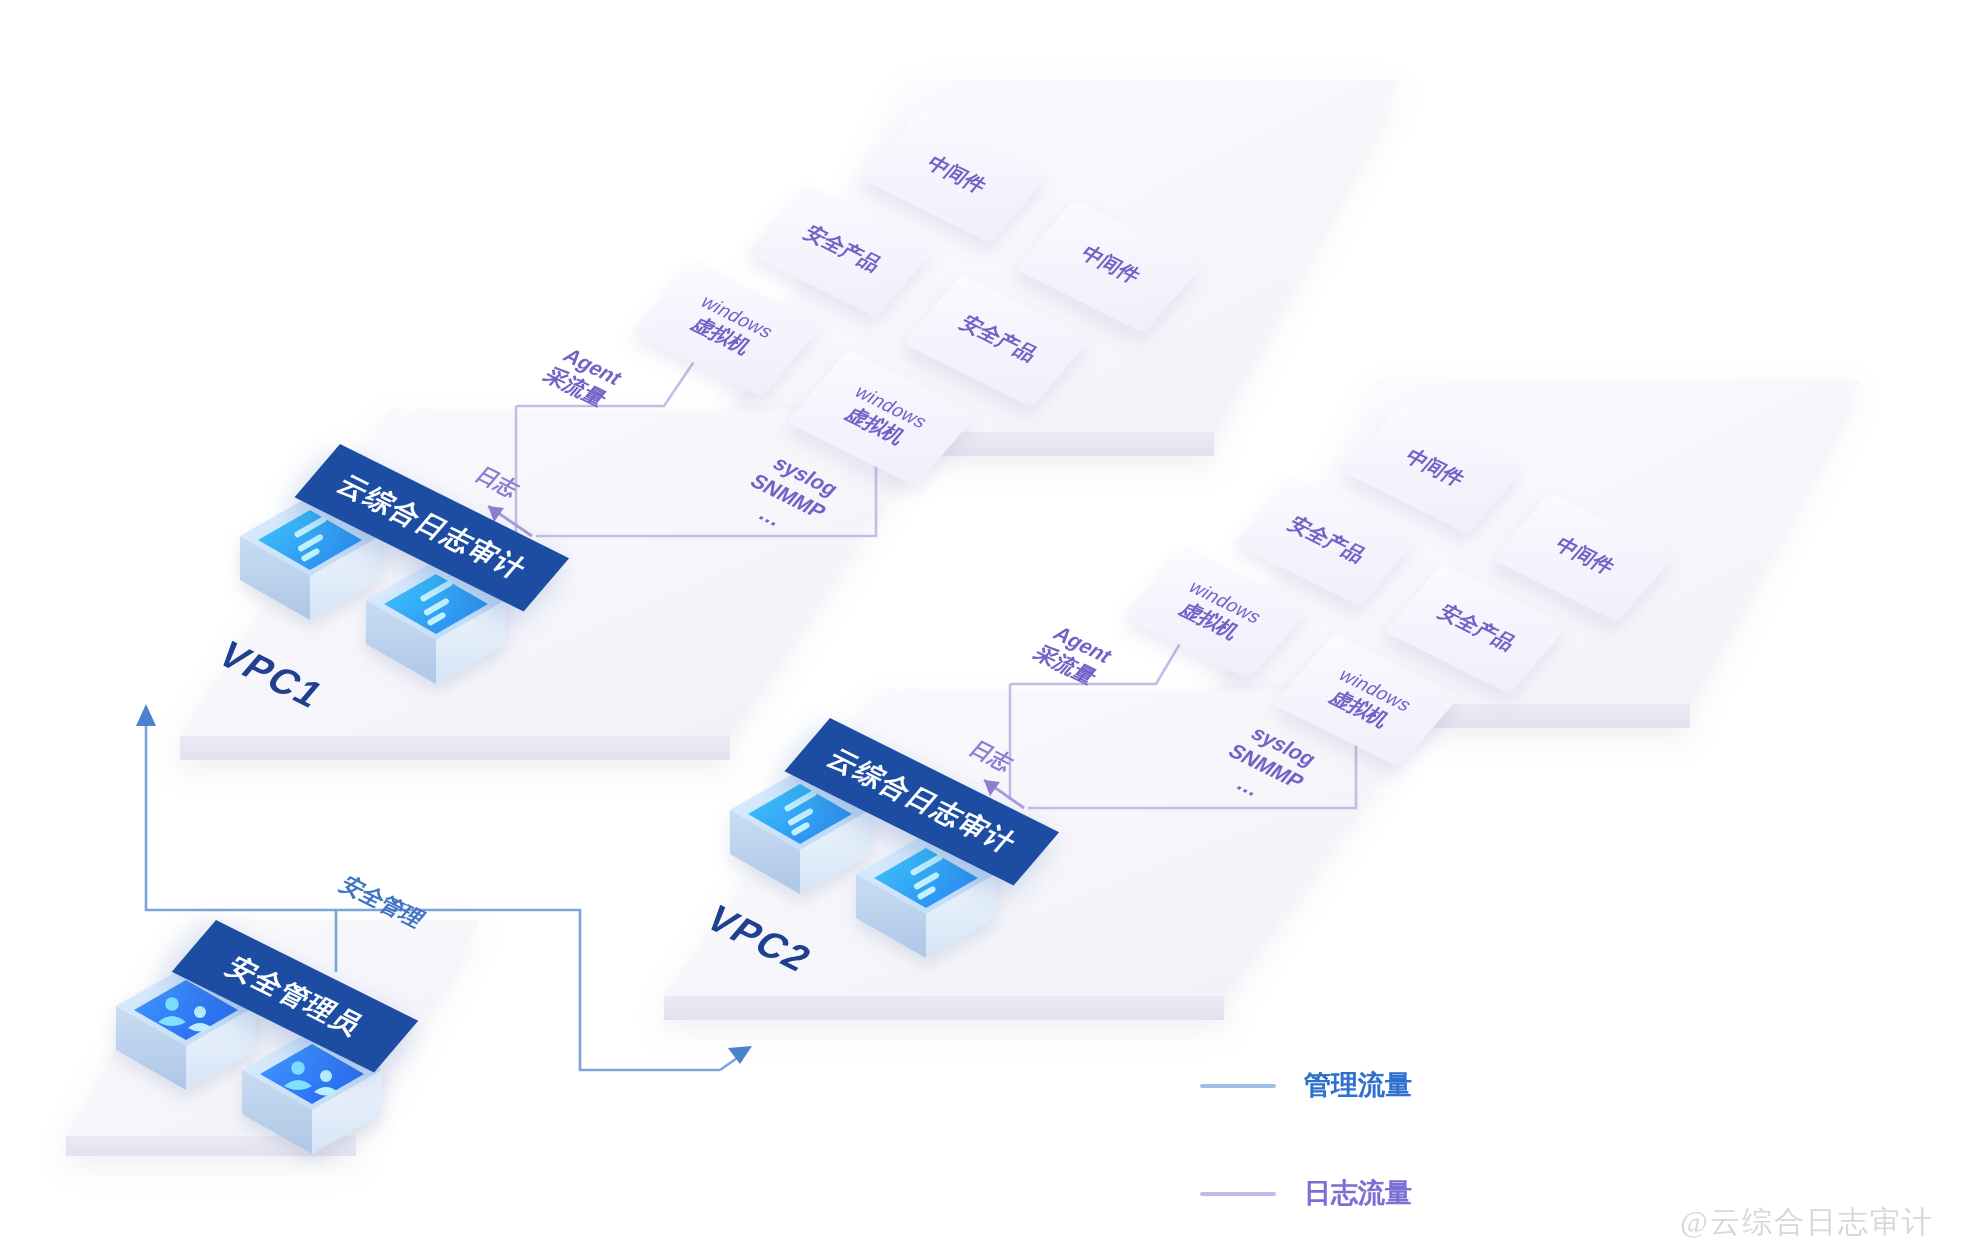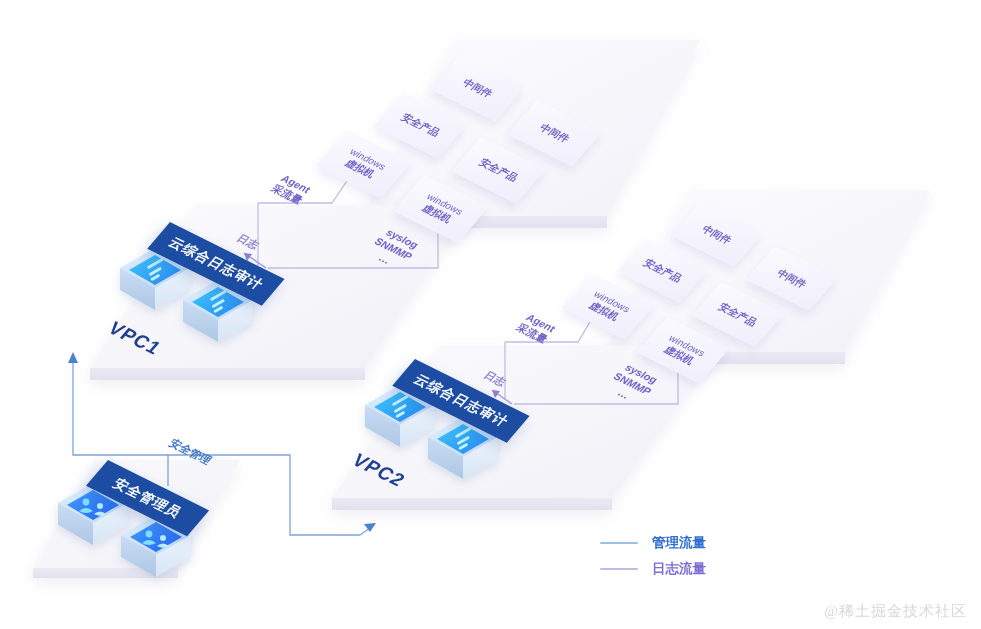--- a/index.html
+++ b/index.html
@@ -368,21 +368,21 @@
   <div class="banner" style="left:108px;top:460px;width:113px;height:33px;font-size:13.5px;
               transform:rotate(26.5deg) skewX(-14deg);">
     <span>安全管理员</span>
   </div>
 
   <div class="legend">
     <div class="row">
       <div class="line" style="background:#9ec0e6;"></div>
       <div class="txt" style="color:#2f6fd0;">管理流量</div>
     </div>
-    <div class="row" style="margin-top:0;">
+    <div class="row" style="margin-top:28px;">
       <div class="line" style="background:#c2b8ea;"></div>
       <div class="txt" style="color:#7b6fd4;">日志流量</div>
     </div>
   </div>
 
-  <div class="wm">@稀土掘金技术社区</div>
+  <div class="wm">@云综合日志审计</div>
 
 </div>
 
 </body></html>

